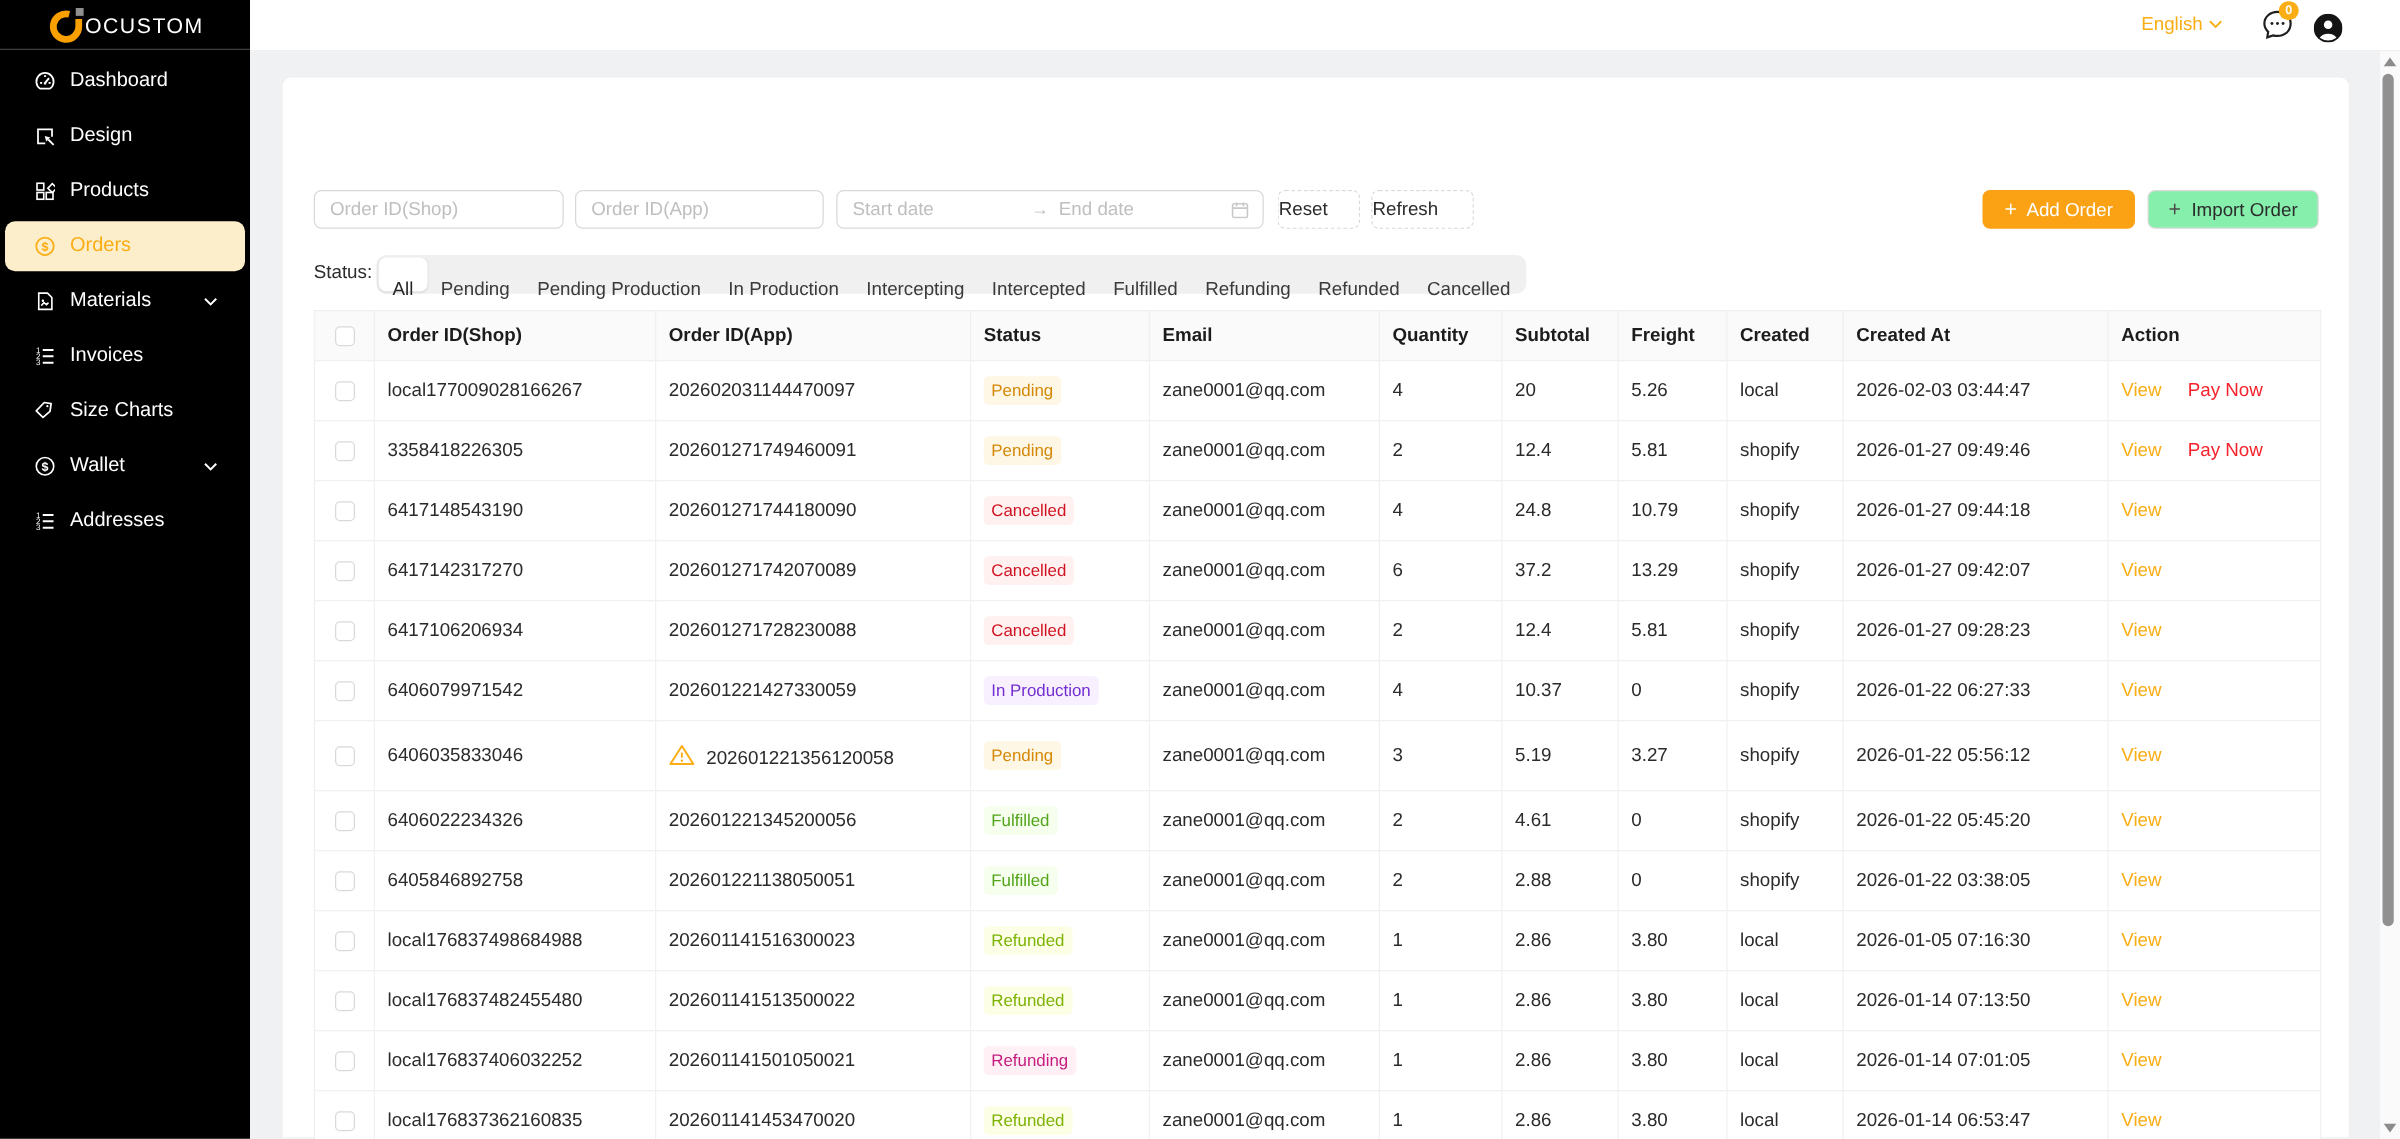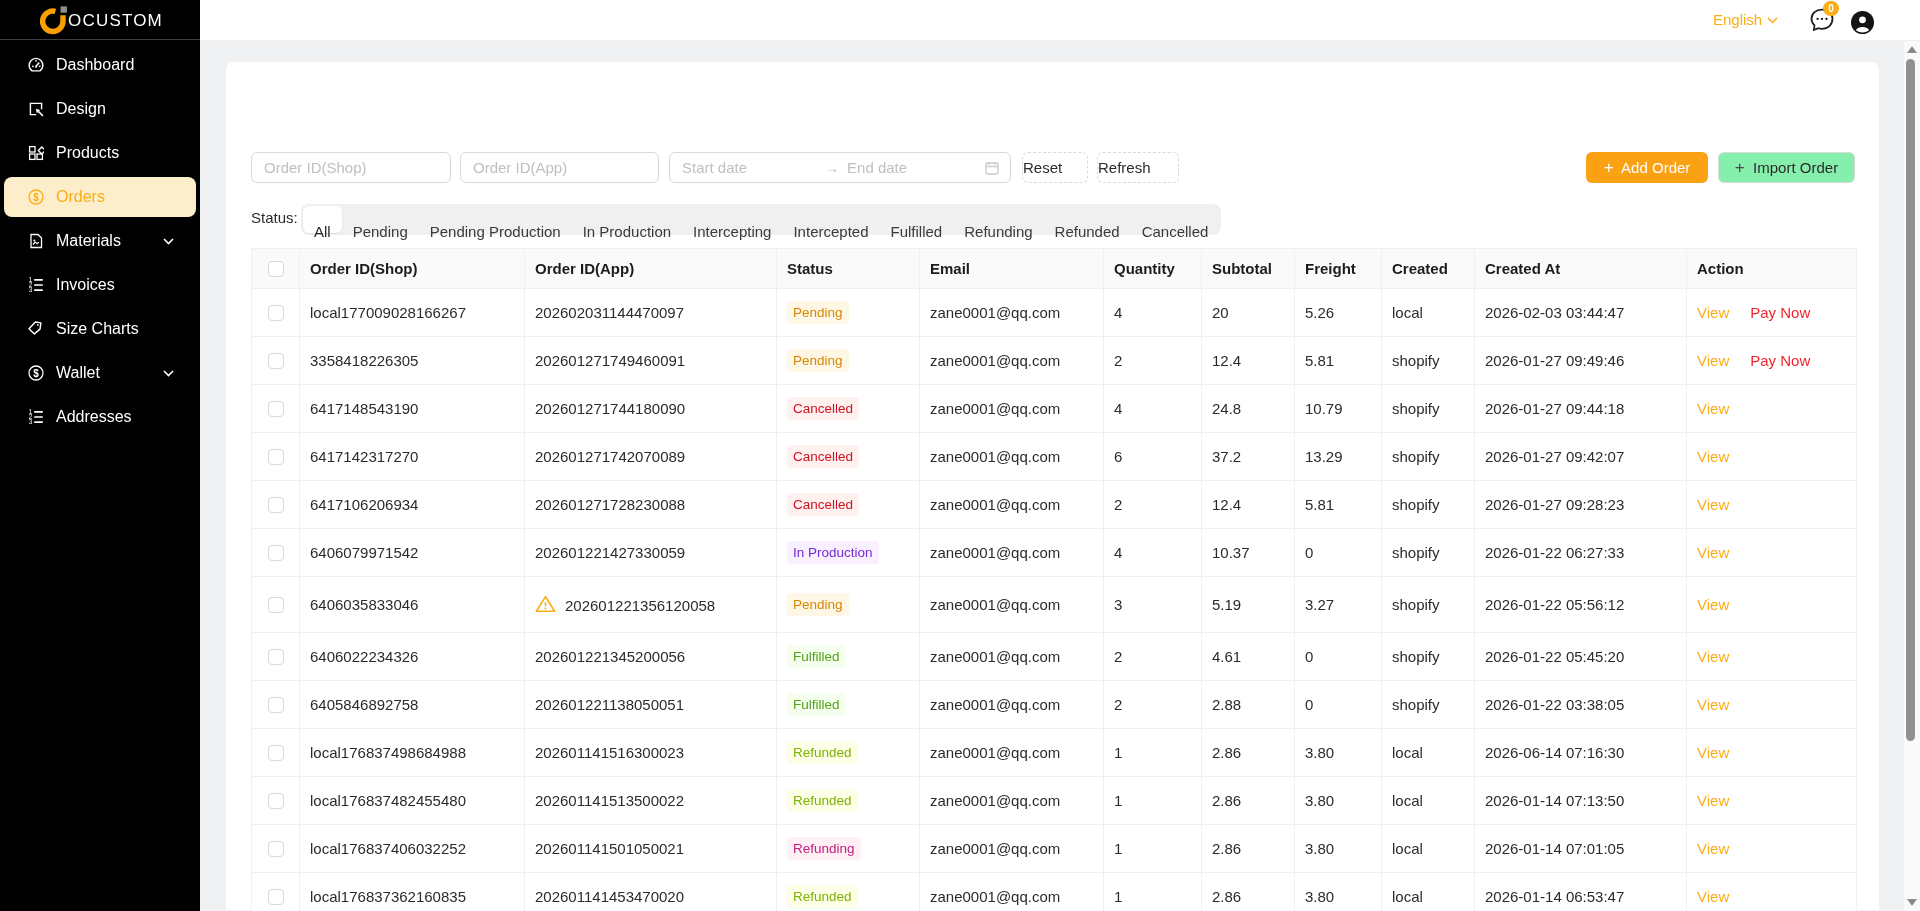--- a/index.html
+++ b/index.html
@@ -382,21 +382,21 @@
             <div class="cb"></div>
           </td>
           <td>local176837498684988</td>
           <td>202601141516300023</td>
           <td><span class="tag refunded">Refunded</span></td>
           <td>zane0001@qq.com</td>
           <td>1</td>
           <td>2.86</td>
           <td>3.80</td>
           <td>local</td>
-          <td>2026-06-14 07:16:30</td>
+          <td>2026-01-05 07:16:30</td>
           <td><span class="lview">View</span></td>
         </tr>
     <tr>
           <td>
             <div class="cb"></div>
           </td>
           <td>local176837482455480</td>
           <td>202601141513500022</td>
           <td><span class="tag refunded">Refunded</span></td>
           <td>zane0001@qq.com</td>

